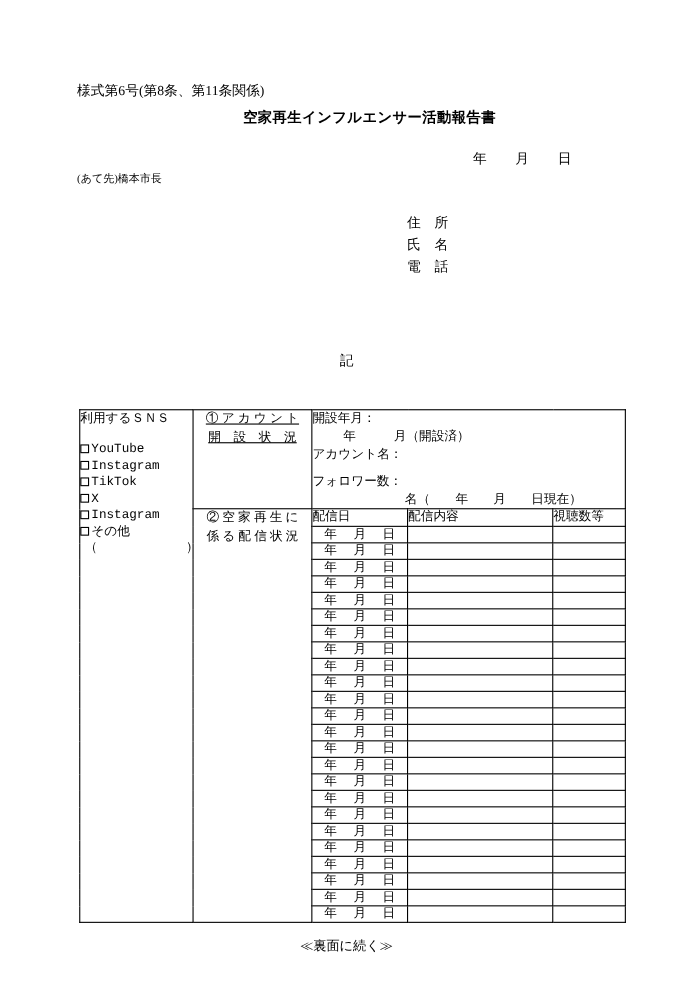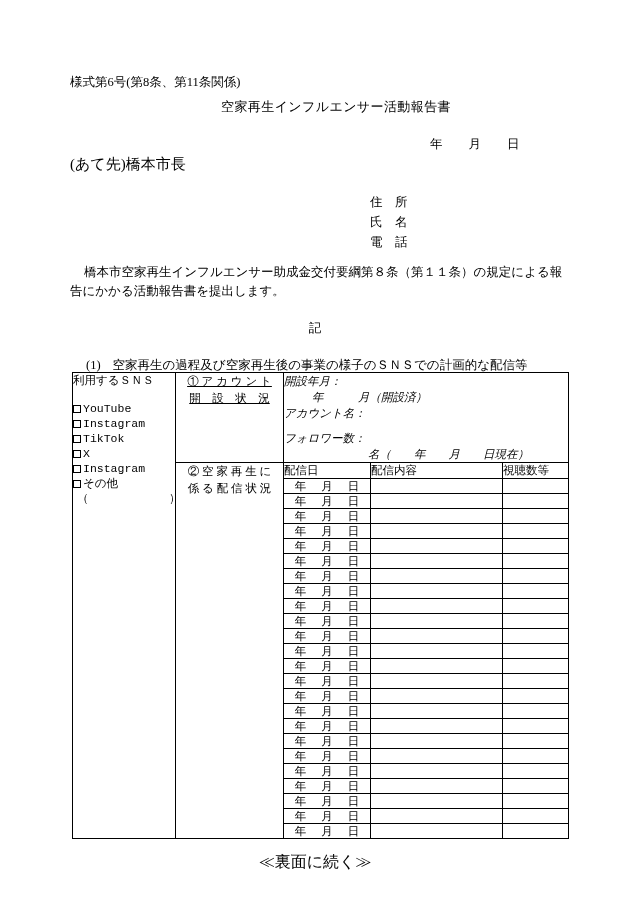--- a/index.html
+++ b/index.html
@@ -32,34 +32,35 @@
     position: absolute;
     left: 0;
     top: 98px;
     width: 630px;
     text-align: center;
     font-size: 13px;
     letter-spacing: 0.4px;
     padding-left: 42px;
     box-sizing: border-box;
     white-space: nowrap;
+    font-weight: bold;
   }
   .date-line {
     position: absolute;
     left: 430px;
     top: 136px;
     font-size: 12.5px;
     white-space: nowrap;
   }
   .date-line .sp { display: inline-block; width: 26px; }
   .addressee {
     position: absolute;
     left: 70px;
     top: 155px;
-    font-size: 15px;
+    font-size: 10px;
     white-space: nowrap;
   }
 
   
   .applicant {
     position: absolute;
     left: 325px;
     top: 192px;
     font-size: 12.5px;
     line-height: 20px;
@@ -172,21 +173,21 @@
     display: block;
     white-space: nowrap;
     text-decoration: underline;
   }
 
   .acct-detail {
     padding: 3px 6px 4px 6px;
     font-size: 11.5px;
     line-height: 16px;
   }
-  .acct-detail .ln { white-space: nowrap; font-style: italic; }
+  .acct-detail .ln { white-space: nowrap; }
   .acct-detail .ind1 { padding-left: 28px; }
   .acct-detail .ind2 { padding-left: 84px; }
   .acct-detail .blank-line { height: 9px; }
 
   
   .dist-label {
     vertical-align: middle;
     text-align: center;
     font-size: 11.5px;
     line-height: 17px;
@@ -219,21 +220,21 @@
   .date-cell .dg { display: inline-block; width: 15px; }
   .content-cell, .views-cell { }
 
   
   .footer-note {
     position: absolute;
     left: 0;
     top: 852px;
     width: 630px;
     text-align: center;
-    font-size: 16px;
+    font-size: 12px;
   }
 </style>
 </head>
 <body>
 
 <div id="page">
 
   <div class="form-number">様式第6号(第8条、第11条関係)</div>
 
   <div class="doc-title">空家再生インフルエンサー活動報告書</div>
@@ -243,27 +244,23 @@
   </div>
 
   <div class="addressee">(あて先)橋本市長</div>
 
   <div class="applicant">
     <div>住　所</div>
     <div>氏　名</div>
     <div>電　話</div>
   </div>
 
-  <div class="body-para">橋本市空家再生インフルエンサー助成金交付要綱第８条（第１１条）の規定による報告にかかる活動報告書を提出します。</div>
 
   <div class="ki-mark">記</div>
 
-  <div class="section-title">
-    <span>(1)</span><span class="num-gap"></span><span>空家再生の過程及び空家再生後の事業の様子のＳＮＳでの計画的な配信等</span>
-  </div>
 
   <table class="form-table">
     <colgroup>
       <col class="c-sns">
       <col class="c-item">
       <col class="c-date">
       <col class="c-content">
       <col class="c-views">
     </colgroup>
     <tbody id="table-body">

